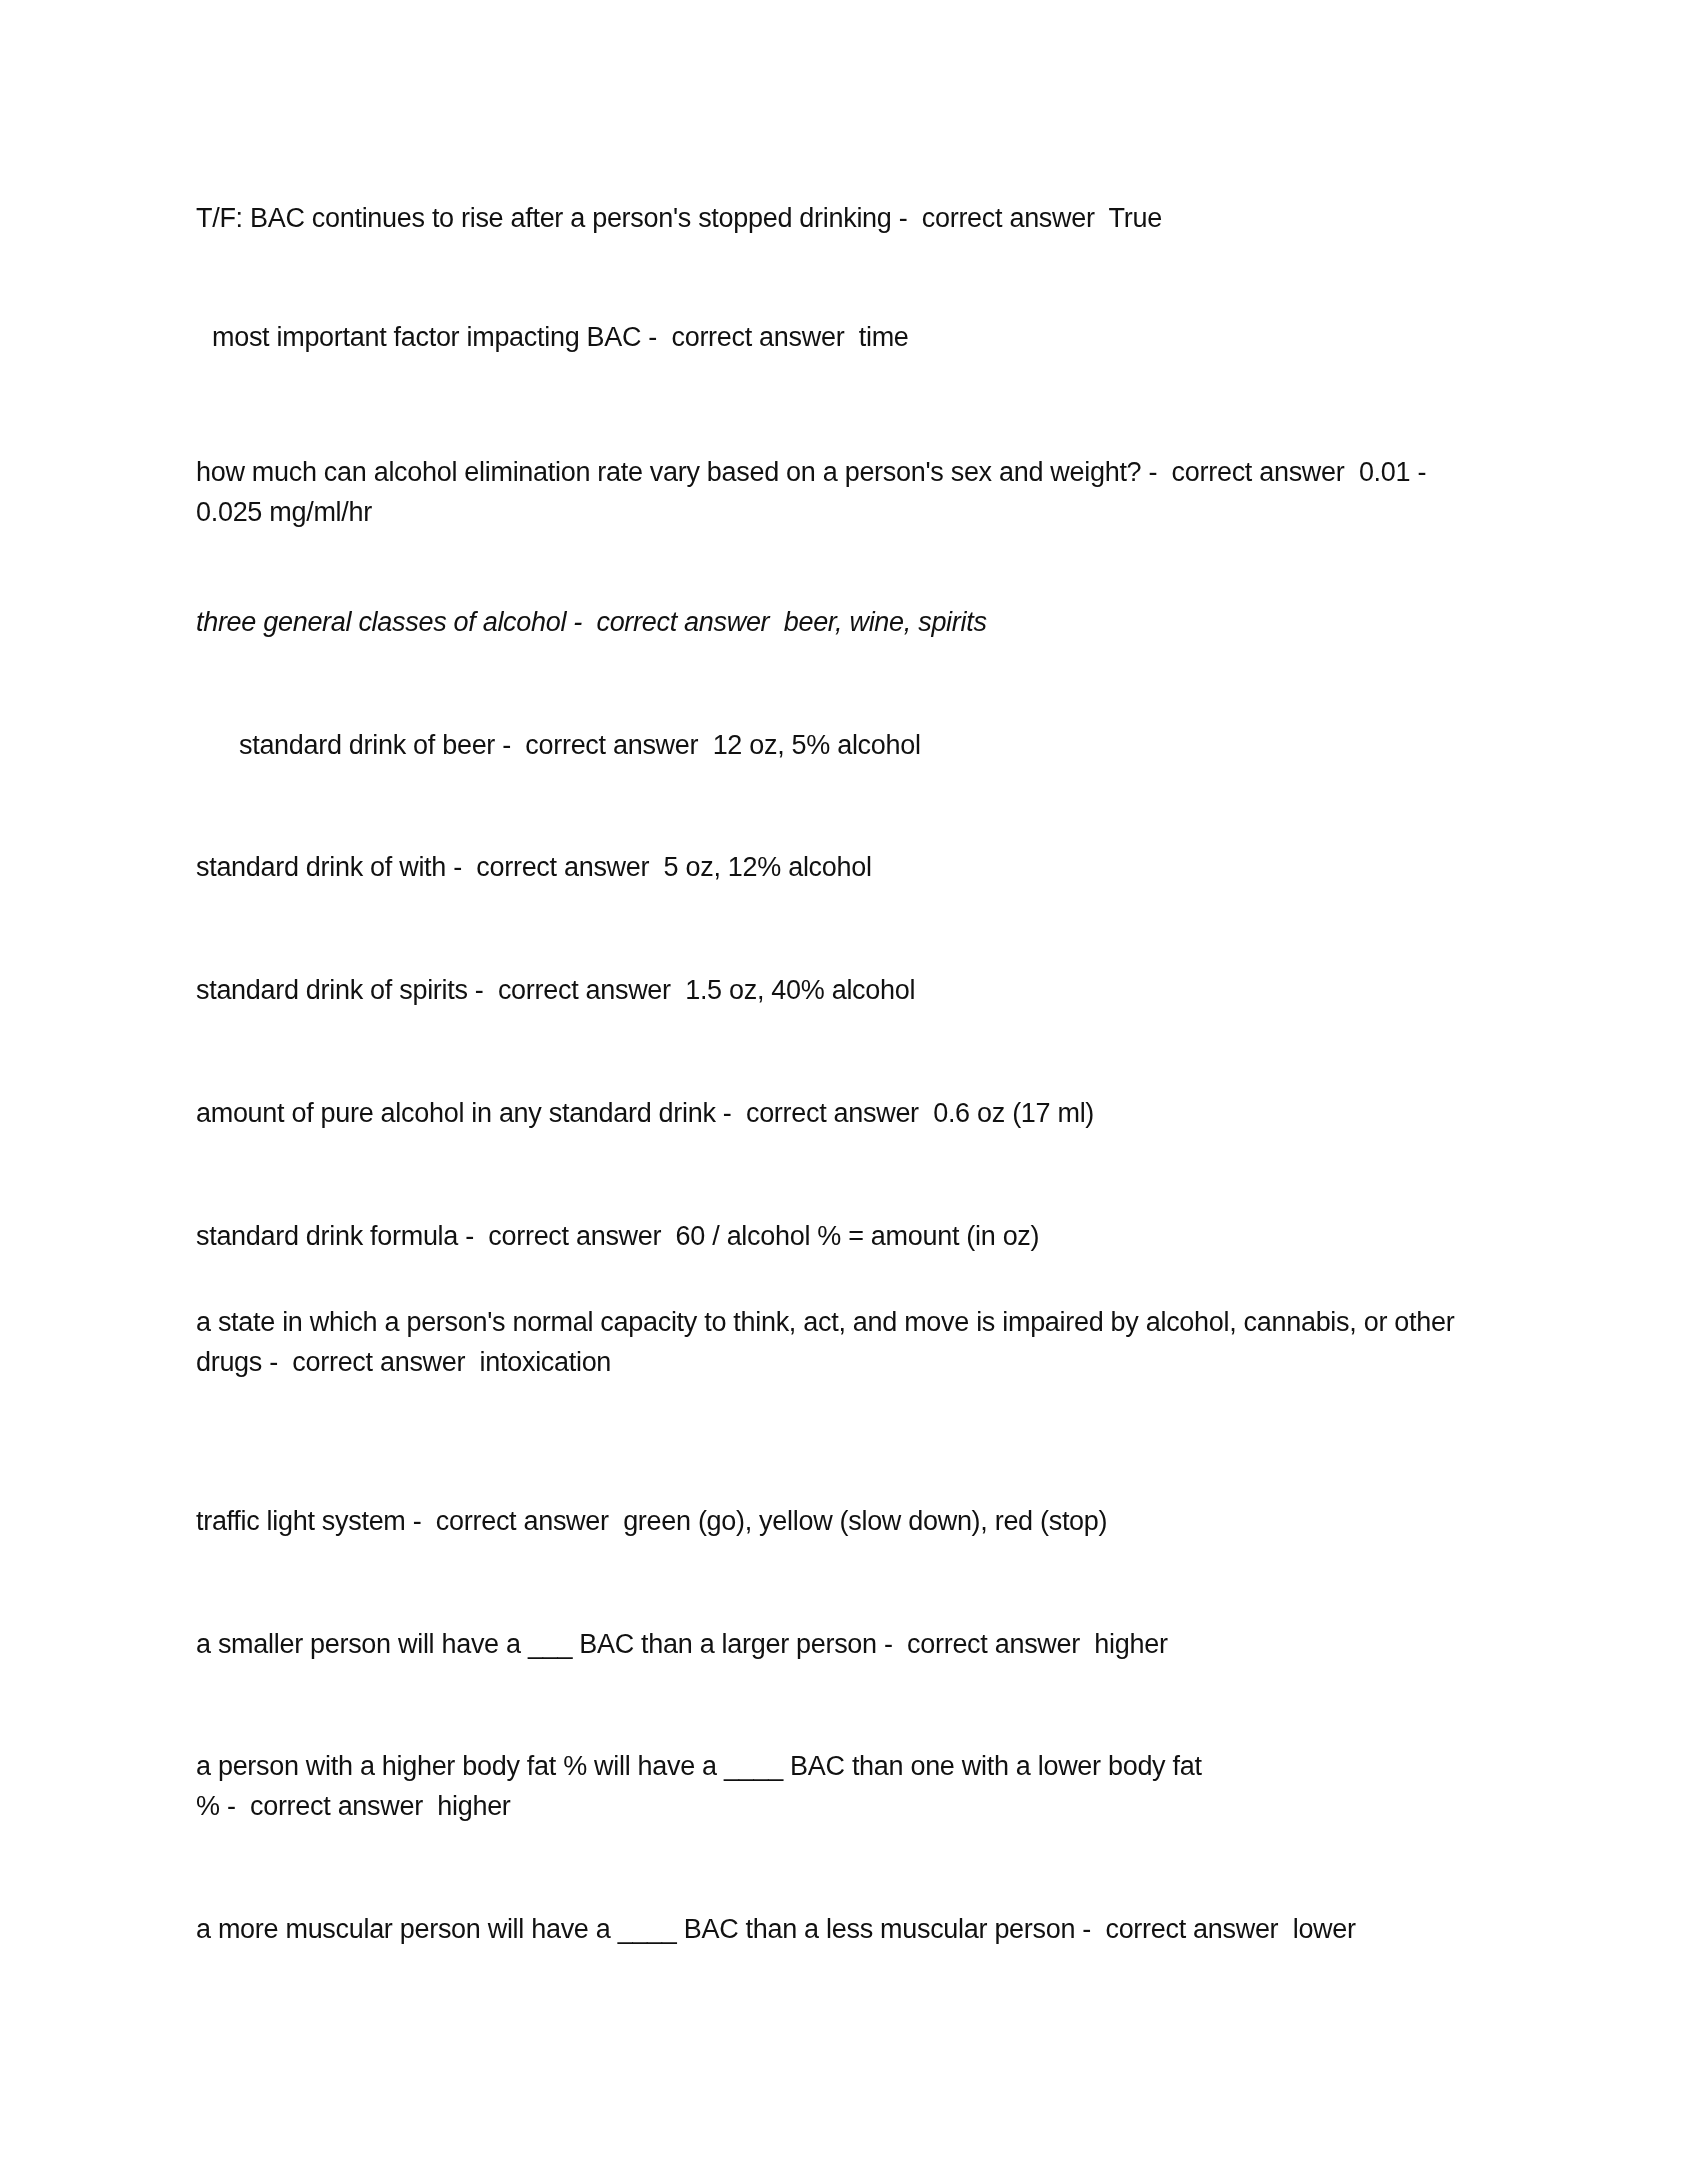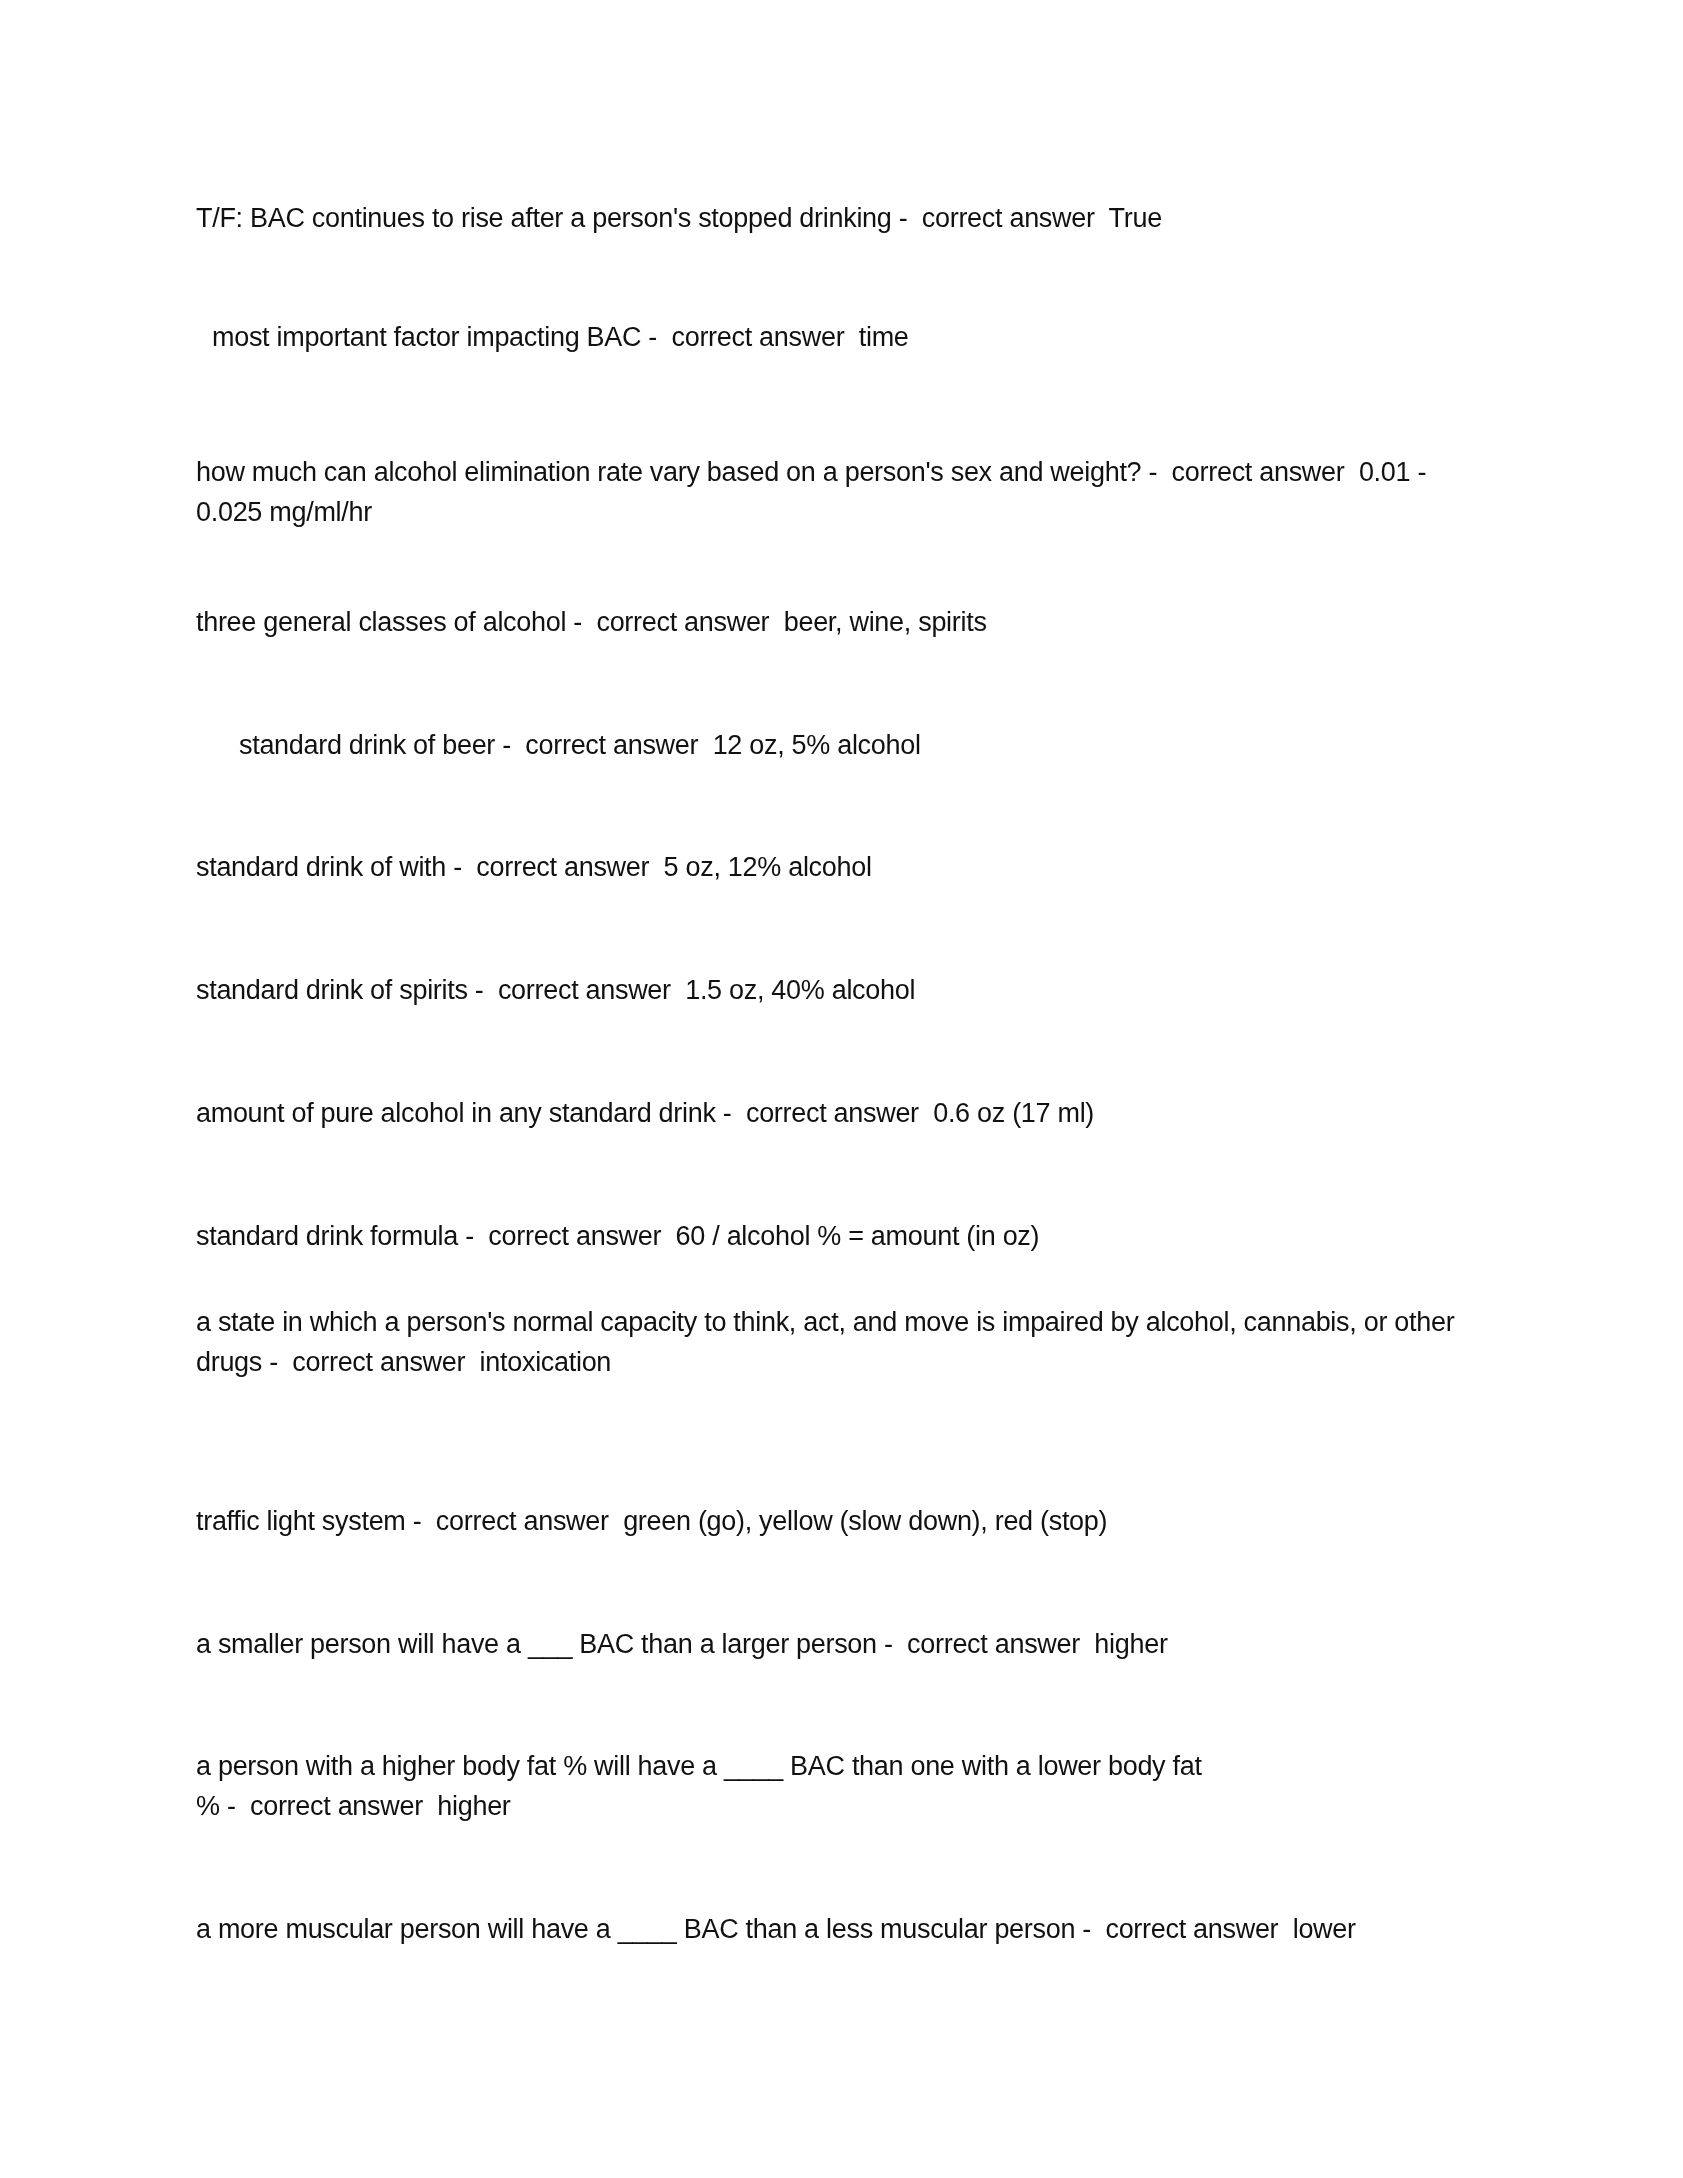--- a/index.html
+++ b/index.html
@@ -12,21 +12,21 @@
     .entry { line-height: 40px; white-space: pre-wrap; margin: 0; }
     .sep { white-space: pre; }
   </style>
 </head>
 <body>
 
 <div class="page">
   <p class="entry" style="position:absolute;top:4px;"><span>T/F: BAC continues to rise after a person's stopped drinking</span><span class="sep"> -  correct answer  </span><span>True</span></p>
   <p class="entry" style="position:absolute;top:123px;margin-left:16px;"><span>most important factor impacting BAC</span><span class="sep"> -  correct answer  </span><span>time</span></p>
   <p class="entry" style="position:absolute;top:246px;margin-top:12px;"><span>how much can alcohol elimination rate vary based on a person's sex and weight?</span><span class="sep"> -  correct answer  </span><span>0.01 - 0.025 mg/ml/hr</span></p>
-  <p class="entry" style="position:absolute;top:408px;"><span>three general classes of alcohol</span><span class="sep"> -  correct answer  </span><span>beer, wine, spirits</span></p>
+  <p class="entry" style="position:absolute;top:408px;font-style:italic;"><span>three general classes of alcohol</span><span class="sep"> -  correct answer  </span><span>beer, wine, spirits</span></p>
   <p class="entry" style="position:absolute;top:531px;margin-left:43px;"><span>standard drink of beer</span><span class="sep"> -  correct answer  </span><span>12 oz, 5% alcohol</span></p>
   <p class="entry" style="position:absolute;top:653px;"><span>standard drink of with</span><span class="sep"> -  correct answer  </span><span>5 oz, 12% alcohol</span></p>
   <p class="entry" style="position:absolute;top:776px;"><span>standard drink of spirits</span><span class="sep"> -  correct answer  </span><span>1.5 oz, 40% alcohol</span></p>
   <p class="entry" style="position:absolute;top:899px;"><span>amount of pure alcohol in any standard drink</span><span class="sep"> -  correct answer  </span><span>0.6 oz (17 ml)</span></p>
   <p class="entry" style="position:absolute;top:1022px;"><span>standard drink formula</span><span class="sep"> -  correct answer  </span><span>60 / alcohol % = amount (in oz)</span></p>
   <p class="entry" style="position:absolute;top:1108px;"><span>a state in which a person's normal capacity to think, act, and move is impaired by alcohol, cannabis, or other drugs</span><span class="sep"> -  correct answer  </span><span>intoxication</span></p>
   <p class="entry" style="position:absolute;top:1307px;"><span>traffic light system</span><span class="sep"> -  correct answer  </span><span>green (go), yellow (slow down), red (stop)</span></p>
   <p class="entry" style="position:absolute;top:1430px;"><span>a smaller person will have a ___ BAC than a larger person</span><span class="sep"> -  correct answer  </span><span>higher</span></p>
   <p class="entry" style="position:absolute;top:1552px;"><span>a person with a higher body fat % will have a ____ BAC than one with a lower body fat %</span><span class="sep"> -  correct answer  </span><span>higher</span></p>
   <p class="entry" style="position:absolute;top:1715px;"><span>a more muscular person will have a ____ BAC than a less muscular person</span><span class="sep"> -  correct answer  </span><span>lower</span></p>

